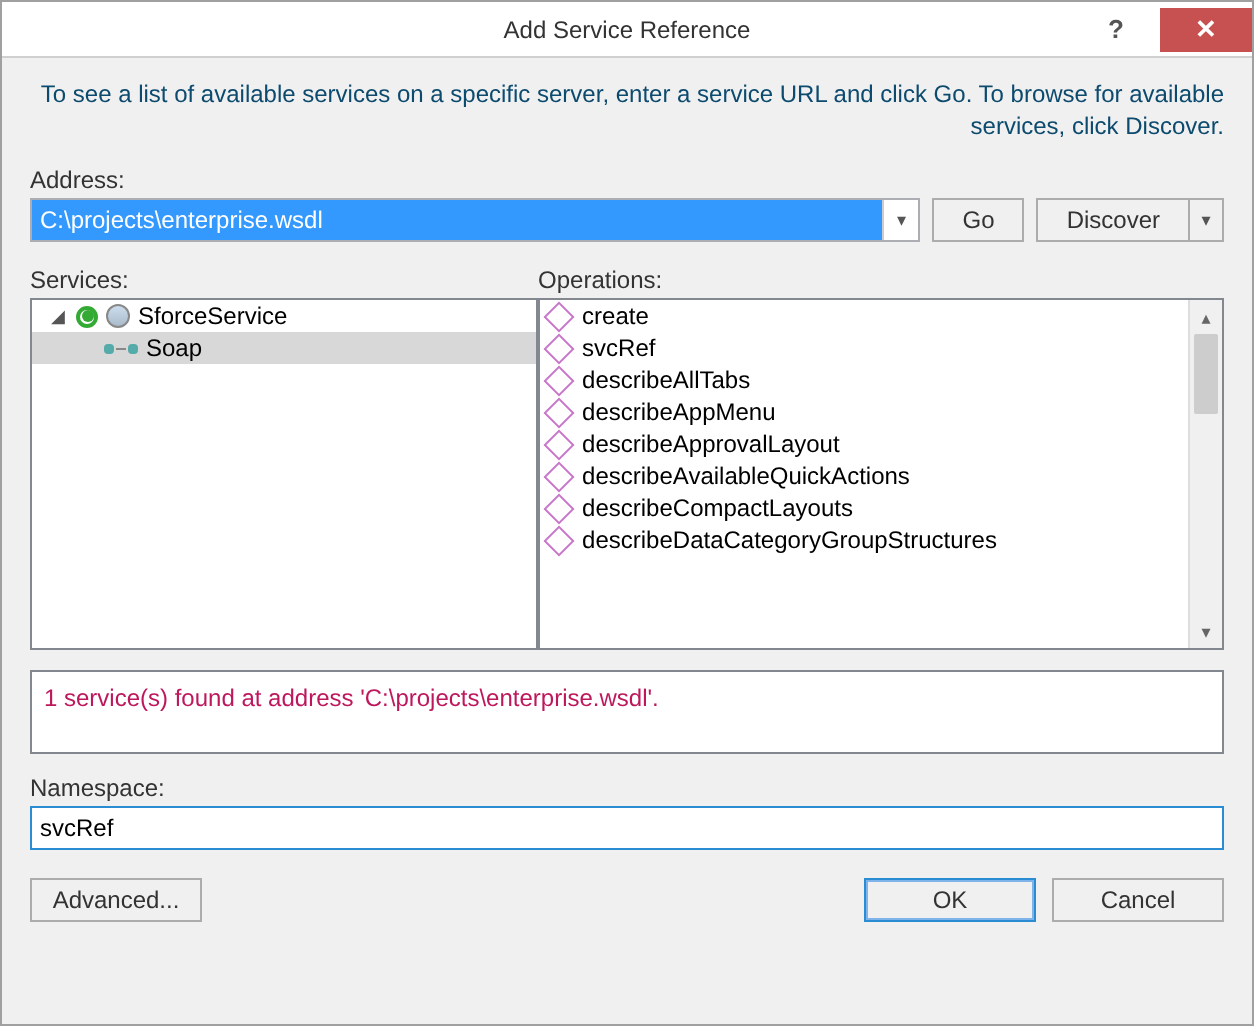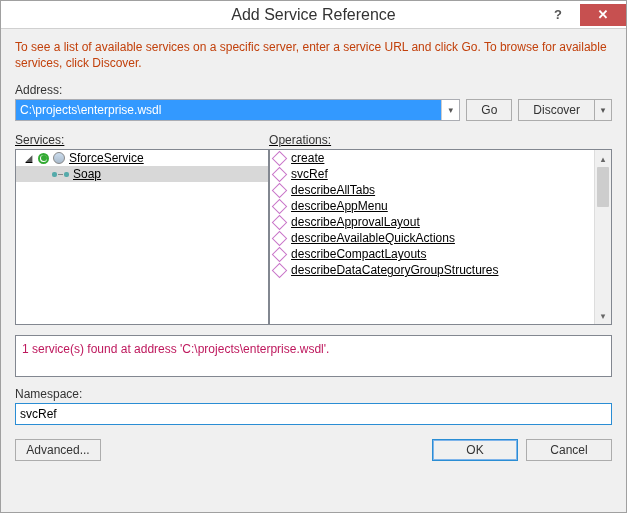--- a/index.html
+++ b/index.html
@@ -1,34 +1,34 @@
 <!DOCTYPE html>
 <html><head>
 <meta charset="utf-8">
 <style>
 * { box-sizing: border-box; font-family: "Segoe UI", Tahoma, sans-serif; font-size: 12px; }
 body { margin: 0; background: #fff; }
 .window { width: 627px; height: 513px; background: #f0f0f0; border: 1px solid #a0a0a0; display: flex; flex-direction: column; }
 .titlebar { height: 28px; background: #fff; display: flex; align-items: center; justify-content: flex-end; border-bottom: 1px solid #d0d0d0; position: relative; }
-.titlebar .title { position: absolute; left: 0; right: 0; text-align: center; font-size: 16px; color: #333; pointer-events: none; }
+.titlebar .title { position: absolute; left: 0; right: 0; text-align: center; font-size: 12px; color: #333; pointer-events: none; }
 .tb-btn { width: 44px; height: 22px; display: flex; align-items: center; justify-content: center; margin: 0; }
 .tb-help { color: #555; font-size: 13px; font-weight: bold; }
 .tb-close { background: #c75050; color: #fff; font-size: 13px; font-weight: bold; width: 46px; }
 .content { padding: 10px 14px 14px 14px; flex: 1; display: flex; flex-direction: column; }
-.intro { color: #c2410c; line-height: 1.35; margin-bottom: 12px; }
+.intro { color: #0c4a6e; line-height: 1.35; margin-bottom: 12px; text-align: right; }
 .label { color: #333; margin-bottom: 2px; }
 .addr-row { display: flex; gap: 6px; margin-bottom: 8px; align-items: center; }
 .addr-input { flex: 1; display: flex; border: 1px solid #abadb3; background: #fff; height: 22px; }
 .addr-input input { flex: 1; border: none; outline: none; padding: 0 4px; font-size: 12px; background: #3399ff; color: #fff; }
 .addr-dd { width: 18px; border-left: 1px solid #ccc; display: flex; align-items: center; justify-content: center; color: #555; font-size: 9px; }
 .btn { height: 22px; border: 1px solid #acacac; background: #f0f0f0; padding: 0 14px; display: inline-flex; align-items: center; justify-content: center; color: #333; cursor: default; }
 .discover-wrap { display: flex; }
 .discover-wrap .btn { border-right: none; }
 .discover-dd { width: 18px; border: 1px solid #acacac; display: flex; align-items: center; justify-content: center; font-size: 9px; color: #555; }
-.lists-row { display: flex; gap: 0; margin-top: 4px; text-decoration: underline; }
+.lists-row { display: flex; gap: 0; margin-top: 4px; }
 .list-col { flex: 1; display: flex; flex-direction: column; }
 .list-col.ops { flex: 1.35; }
 .list-box { border: 1px solid #828790; background: #fff; height: 176px; overflow-y: auto; position: relative; }
 .svc-item { display: flex; align-items: center; gap: 4px; padding: 1px 2px; }
 .svc-item.l1 { padding-left: 8px; }
 .svc-item.l2 { padding-left: 36px; background: #d8d8d8; }
 .tri { font-size: 9px; color: #555; width: 10px; text-align: center; }
 .svc-ring { width: 11px; height: 11px; border: 2px solid #33aa33; border-radius: 50%; }
 .svc-dot { width: 6px; height: 6px; background: #33aa33; border-radius: 50%; }
 .svc-globe { display: inline-block; width: 12px; height: 12px; border: 1px solid #888; border-radius: 50%; background: linear-gradient(#cde, #abc); }

